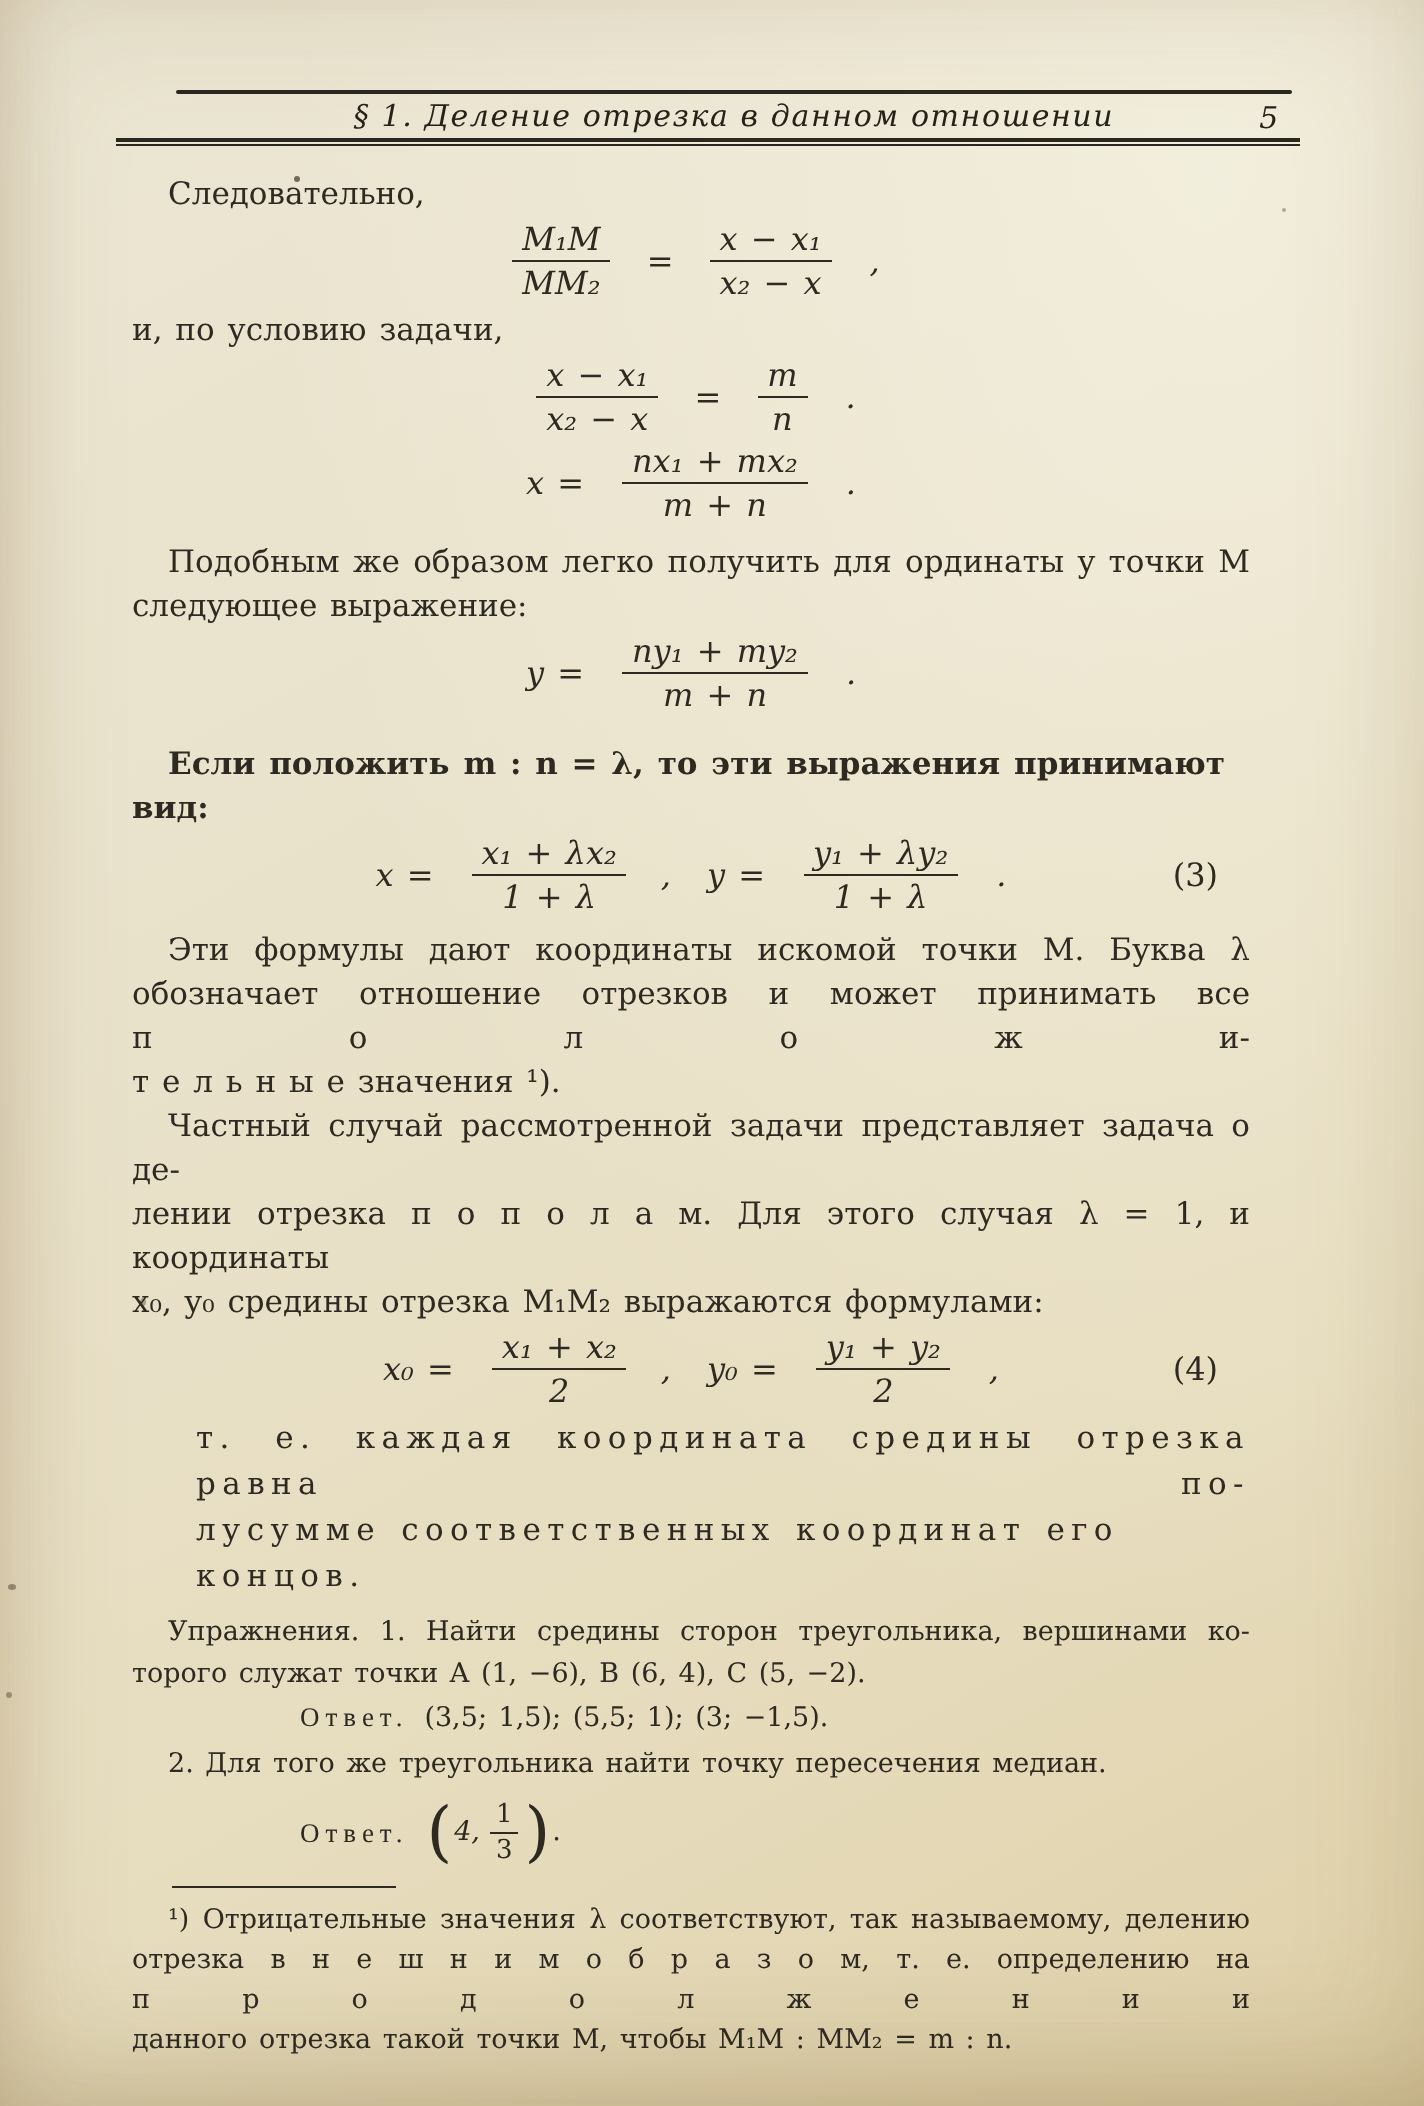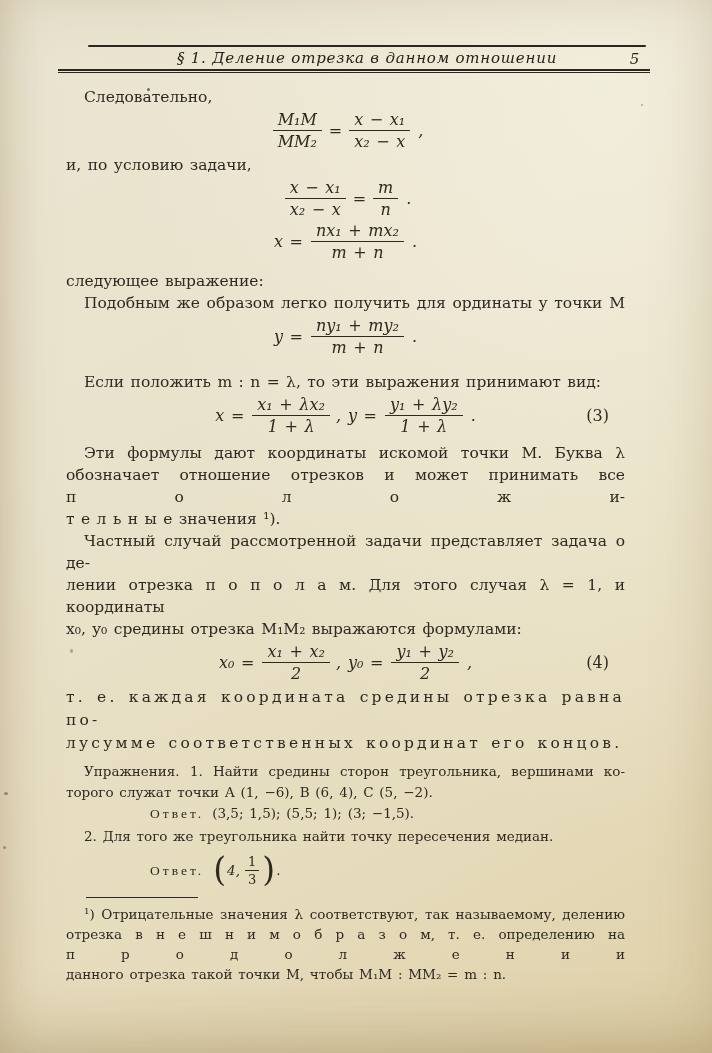--- a/index.html
+++ b/index.html
@@ -40,26 +40,26 @@
   }
   
   .content {
     position: absolute; left: 66px; top: 86px; width: 559px;
     font-size: 15.5px; line-height: 22px; word-spacing: 1.5px;
   }
   .bl { min-height: 22px; }
   .indent { text-indent: 18px; }
   .jline { text-align: justify; text-align-last: justify; }
   .mt2 { margin-top: 2px; } .mt6 { margin-top: 6px; } .mt8 { margin-top: 8px; }
-  .mt14 { margin-top: 14px; }
-  .sperr { letter-spacing: 3.2px; line-height: 23px; word-spacing: 2px; }
+  .mt14 { margin-top: 14px; font-weight: bold; }
+  .sperr { letter-spacing: 3.2px; line-height: 23px; word-spacing: 2px; margin-left: 32px; }
   
   .formula {
     position: relative; display: flex; justify-content: center; align-items: center;
-    margin: 3px 0; font-style: italic; font-size: 16px; line-height: 1;
+    margin: 3px 0; font-style: italic; font-size: 16px; line-height: 1; gap: 11px;
   }
   .frac { display: inline-flex; flex-direction: column; align-items: center; margin: 0 5px; }
   .frac .num { line-height: 18px; padding: 0 5px 1px; border-bottom: 1.4px solid #2e2a22; }
   .frac .den { line-height: 18px; padding: 2px 5px 0; text-align: right; }
   .eqsym { margin: 0 2px; }
   .lhs { margin-right: 3px; }
   .ftail { margin-left: 3px; }
   .fsep { margin: 0 7px 0 1px; }
   .eqnum { position: absolute; right: 16px; top: 50%; transform: translateY(-50%); font-style: normal; }
   
@@ -137,22 +137,22 @@
     <div class="formula">
       <span class="lhs">x =</span>
       <span class="frac">
         <span class="num">nx₁ + mx₂</span>
         <span class="den">m + n</span>
       </span>
       <span class="ftail">.</span>
     </div>
 
     <div class="mt8">
+      <p class="bl indent jline">Подобным же образом легко получить для ординаты y точки M</p>
       <p class="bl">следующее выражение:</p>
-      <p class="bl indent jline">Подобным же образом легко получить для ординаты y точки M</p>
     </div>
 
     <div class="formula">
       <span class="lhs">y =</span>
       <span class="frac">
         <span class="num">ny₁ + my₂</span>
         <span class="den">m + n</span>
       </span>
       <span class="ftail">.</span>
     </div>

